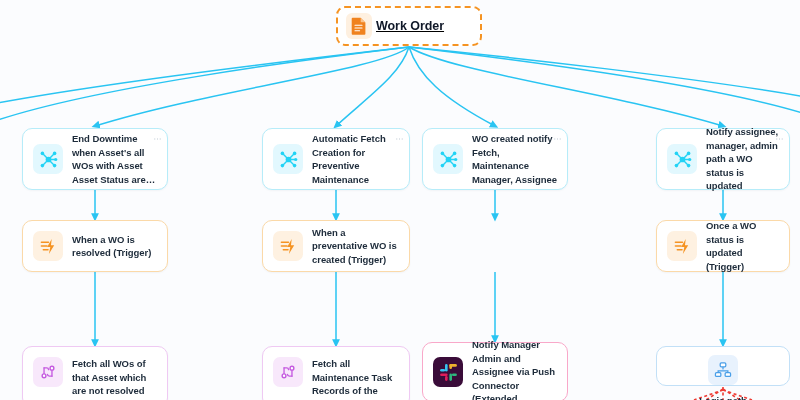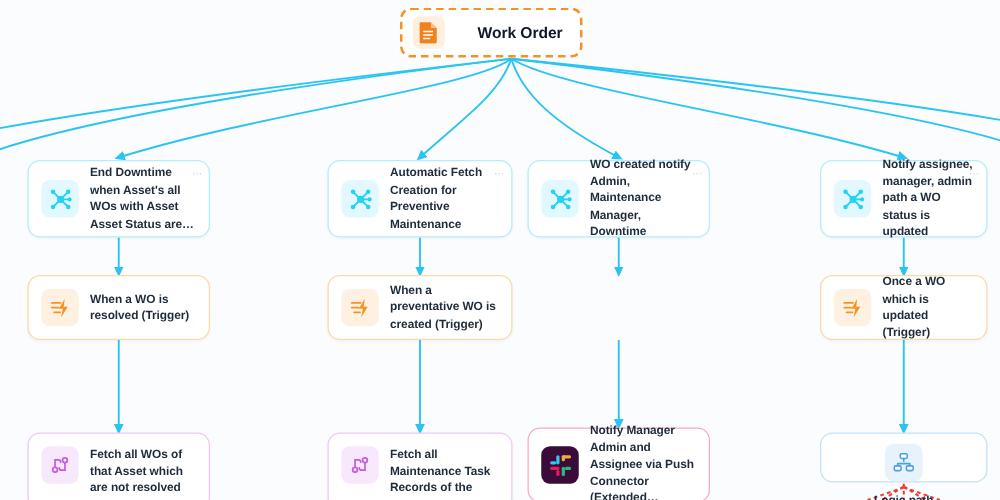--- a/index.html
+++ b/index.html
@@ -46,29 +46,30 @@
   .node .lbl {
     font-size: 9.5px;
     line-height: 13.5px;
     color: #1d2b3a;
     font-weight: bold;
     letter-spacing: -0.05px;
   }
 
   
   .root {
-    left: 320px;
+    left: 336px;
     top: 6px;
     width: 146px;
     height: 40px;
     border: 2px dashed #F59322;
     border-radius: 9px;
     background: #ffffff;
     padding: 5px 8px;
-    gap: 26px;
+    gap: 4px;
+    text-decoration: underline;
   }
   .root .ico { background: #FEF0E0; width: 26px; height: 26px; border-radius: 6px; }
   .root .lbl {
     font-size: 12.5px;
     line-height: 14px;
     color: #101828;
     font-weight: bold;
   }
 
   
@@ -256,21 +257,21 @@
         <g fill="#22D3F5">
           <circle cx="10" cy="10" r="3"></circle>
             <circle cx="3.6" cy="3.6" r="1.9"></circle>
           <circle cx="16.4" cy="3.6" r="1.9"></circle>
             <circle cx="3.6" cy="16.4" r="1.9"></circle>
           <circle cx="16.4" cy="16.4" r="1.9"></circle>
             <circle cx="17.6" cy="10" r="1.7"></circle>
         </g>
       </svg>
     </span>
-    <span class="lbl">WO created notify Admin, Maintenance Manager, Downtime</span>
+    <span class="lbl">WO created notify Fetch, Maintenance Manager, Assignee</span>
   </div>
 
   <div class="node wf c4">
     <span class="menu-dots">⋮</span>
     <span class="ico">
       <svg width="19" height="19" viewBox="0 0 20 20" aria-hidden="true">
         <g stroke="#22D3F5" stroke-width="1.5" stroke-linecap="round">
           <line x1="10" y1="10" x2="4" y2="4"></line>
             <line x1="10" y1="10" x2="16" y2="4"></line>
           <line x1="10" y1="10" x2="4" y2="16"></line>
@@ -323,21 +324,21 @@
     <span class="ico">
       <svg width="19" height="19" viewBox="0 0 20 20" aria-hidden="true">
         <g stroke="#F59322" stroke-width="1.5" stroke-linecap="round">
           <line x1="2.5" y1="5.5" x2="10" y2="5.5"></line>
           <line x1="2.5" y1="9.5" x2="8.5" y2="9.5"></line>
           <line x1="4.5" y1="13.5" x2="9.5" y2="13.5"></line>
         </g>
         <path d="M13.4,2.2 L8.6,10.6 h3.3 l-1.5,7.2 l5.6,-9 h-3.4 z" fill="#F59322"></path>
       </svg>
     </span>
-    <span class="lbl">Once a WO which is updated (Trigger)</span>
+    <span class="lbl">Once a WO status is updated (Trigger)</span>
   </div>
 
   <div class="node fx c1">
     <span class="ico">
       <svg width="18" height="18" viewBox="0 0 20 20" aria-hidden="true">
         <g stroke="#C55BE0" stroke-width="1.5" fill="none" stroke-linecap="round">
           <path d="M5.6,5.4 v6.2"></path>
           <path d="M14.4,14.6 v-6.2"></path>
           <path d="M5.6,5.4 h3 a2,2 0 0 1 2,2"></path>
           <path d="M14.4,14.6 h-3 a2,2 0 0 1 -2,-2"></path>

